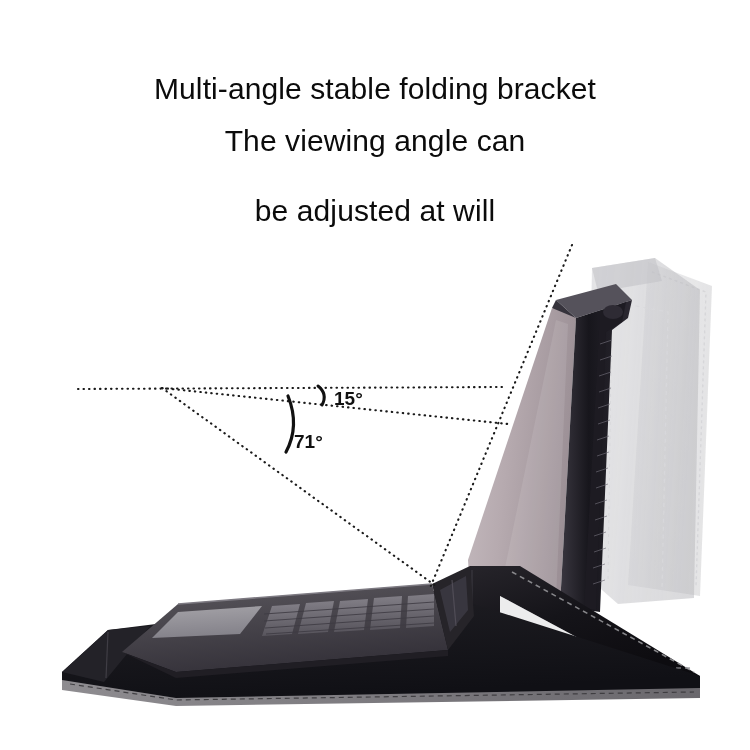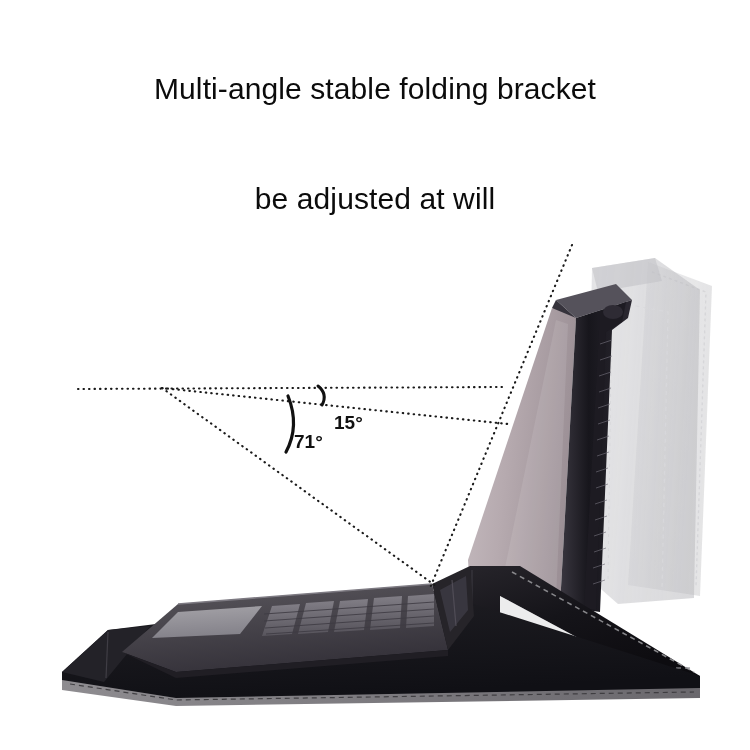--- a/index.html
+++ b/index.html
@@ -7,38 +7,39 @@
   body{width:750px;height:750px;overflow:hidden;
        font-family:"Liberation Sans","DejaVu Sans",sans-serif;}
   #stage{position:relative;width:612px;height:750px;background:#ffffff;}
 
   
   .headline{position:absolute;left:0;width:750px;text-align:center;
             color:#0b0b0b;font-weight:400;letter-spacing:.1px;
             white-space:nowrap;}
   #hl1{top:72px;font-size:30px;}
   #hl2{top:124px;font-size:30px;}
-  #hl3{top:182px;font-size:30px;}
+  #hl3{top:194px;font-size:30px;}
 
   
   .anglelabel{position:absolute;font-weight:bold;color:#111;
               font-size:19px;letter-spacing:0px;}
-  #lab15{left:334px;top:388px;margin-top:24px;}
+  #lab15{left:334px;top:388px;}
   #lab45{left:294px;top:431px;}
 
   svg{position:absolute;left:0;top:0;width:750px;height:750px;}
   #artwork{z-index:2;}
   #guides{z-index:6;pointer-events:none;}
 </style>
 </head>
 <body>
 
 <div id="stage">
 
   <div class="headline" id="hl1">Multi-angle stable folding bracket</div>
+  <div class="headline" id="hl2">The viewing angle can</div>
   <div class="headline" id="hl3">be adjusted at will</div>
 
   <svg id="artwork" viewBox="0 0 750 750">
     <defs>
       <linearGradient id="gTabletBack" x1="0" y1="0" x2="1" y2="0.25">
         <stop offset="0" stop-color="#c6bcc0"></stop>
         <stop offset="0.45" stop-color="#b6aaaf"></stop>
         <stop offset="1" stop-color="#9c9096"></stop>
       </linearGradient>
       <linearGradient id="gGhostBody" x1="0" y1="0" x2="1" y2="0.2">

